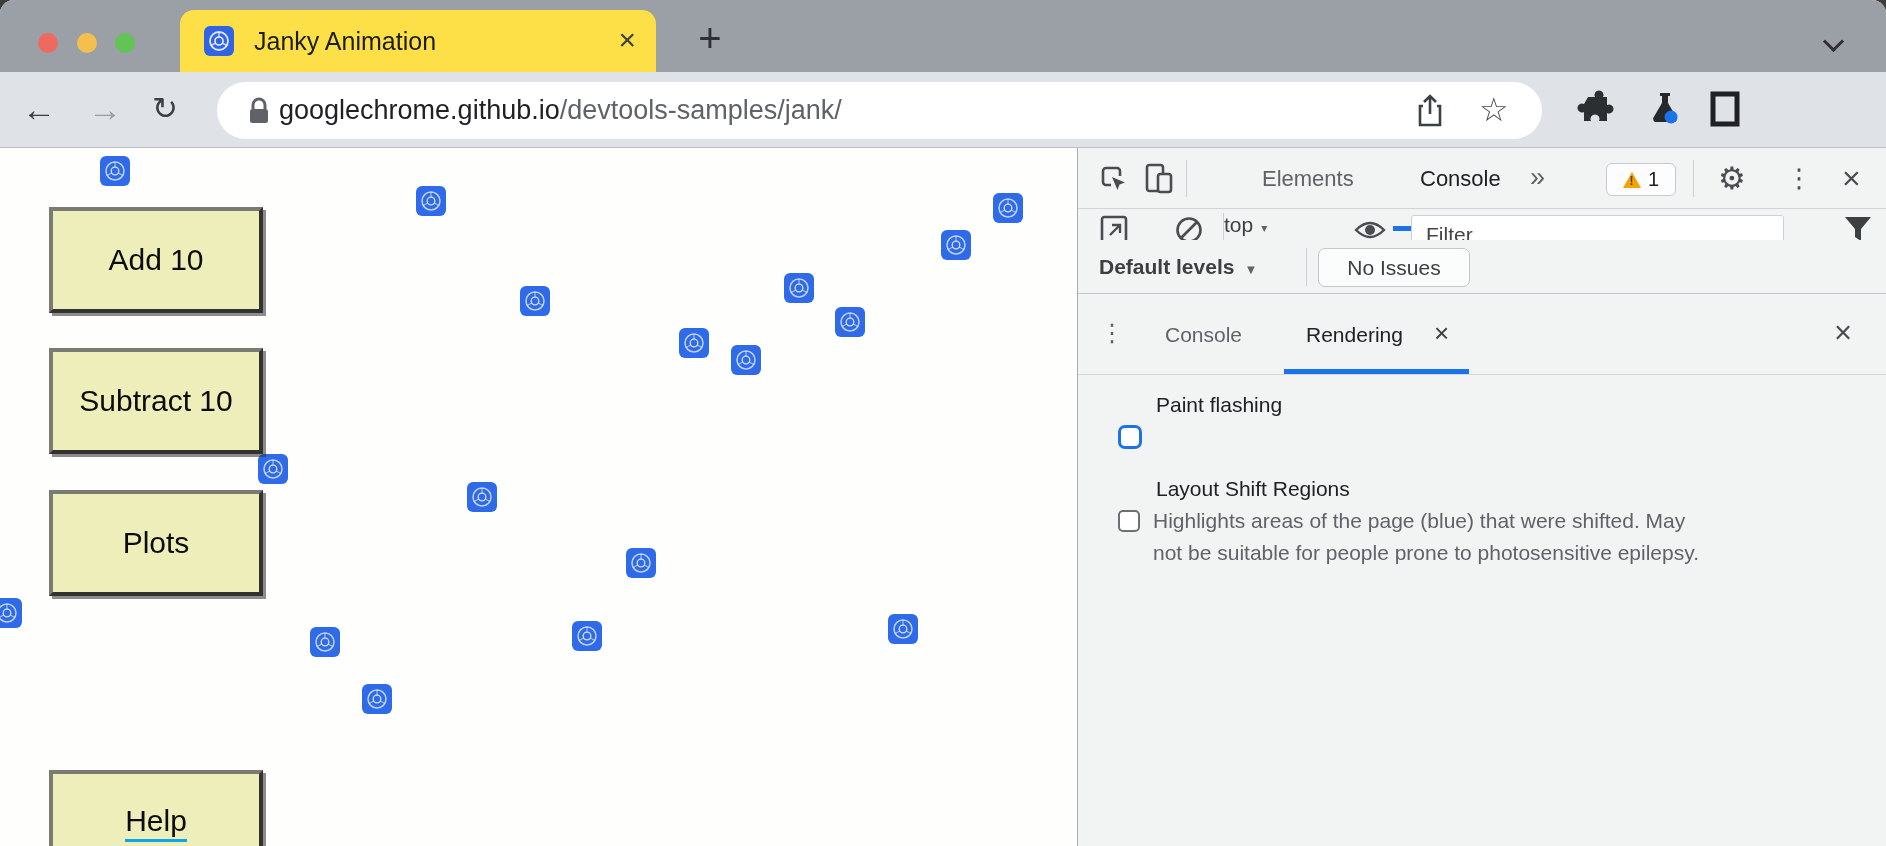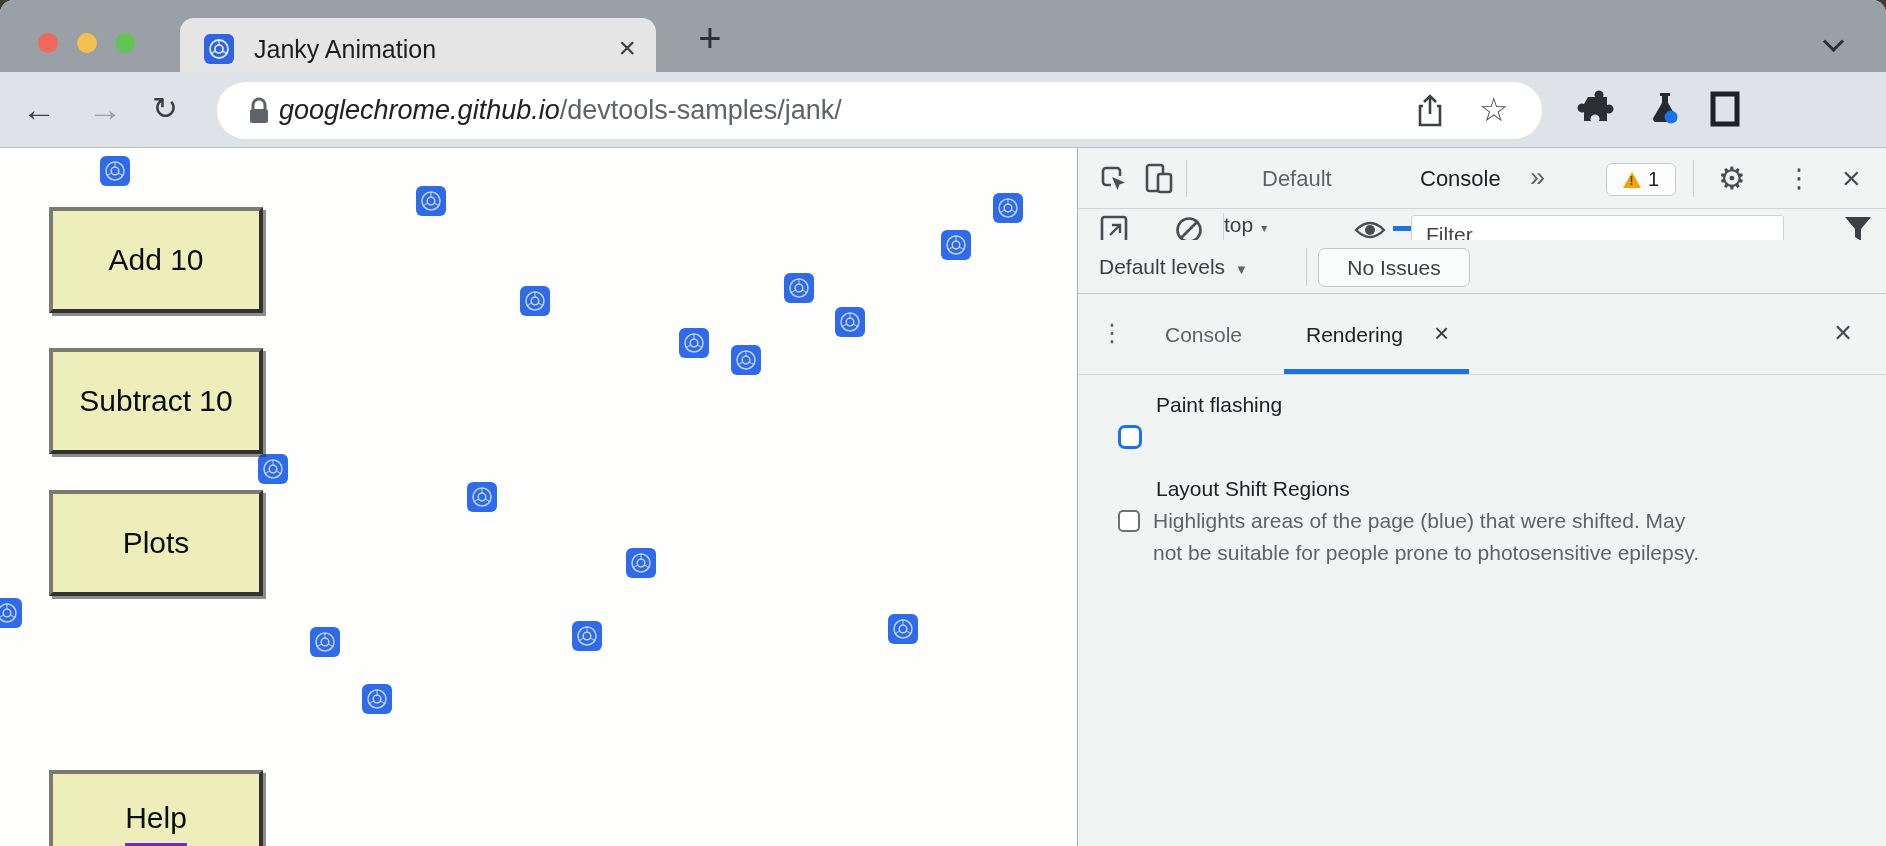--- a/index.html
+++ b/index.html
@@ -8,42 +8,42 @@
   .screen { position:relative; width:1886px; height:846px; overflow:hidden;
             border-radius:14px 14px 0 0; background:#fefefc; }
 
   
   .tabstrip { position:absolute; left:0; top:0; width:100%; height:72px; background:#9b9fa6; }
   .traffic { position:absolute; top:33px; width:20px; height:20px; border-radius:50%; }
   .t-red   { left:38px;  background:#ee6a5e; }
   .t-yellow{ left:77px;  background:#f5bf4f; }
   .t-green { left:115px; background:#61c454; }
   .tab { position:absolute; left:180px; top:10px; width:476px; height:62px;
-         background:#e5e5e5; border-radius:14px 14px 0 0;margin-top:8px; }
+         background:#fde047; border-radius:14px 14px 0 0; }
   .tab-favicon { position:absolute; left:24px; top:16px; width:30px; height:30px;
                  background:#3064e4; border-radius:6px; overflow:hidden; }
   .tab-title { position:absolute; left:74px; top:0; line-height:62px; font-size:25px; color:#1c1d1f; }
   .tab-close { position:absolute; right:20px; top:0; line-height:60px; font-size:30px; color:#3c4043; }
   .newtab { position:absolute; left:688px; top:8px; width:44px; height:62px; line-height:60px;
             text-align:center; font-size:40px; font-weight:300; color:#2e3033; }
   .win-chevron { position:absolute; left:1826px; top:34px; width:15px; height:15px;
                  border-right:3px solid #2e3033; border-bottom:3px solid #2e3033; transform:rotate(45deg); }
 
   
   .toolbar { position:absolute; left:0; top:72px; width:100%; height:76px; background:#dfe2e7;
              border-bottom:1px solid #bcc0c4; }
   .nav-ic { position:absolute; top:0; height:76px; line-height:74px; font-size:34px; color:#3c4043; }
   .nav-back { left:22px; }
   .nav-fwd  { left:88px; color:#999ea4; }
   .nav-reload { left:152px; font-size:31px; }
   .urlpill { position:absolute; left:217px; top:10px; width:1325px; height:57px;
              background:#ffffff; border-radius:29px; }
   .lock-ic { position:absolute; left:30px; top:14px; }
   .urltext { position:absolute; left:62px; top:0; line-height:57px; font-size:27px; white-space:nowrap; }
-  .url-host { color:#202124;font-style:italic; }
+  .url-host { color:#202124; }
   .url-path { color:#5f6368; }
   .pill-ic { position:absolute; top:12px; }
   .share-ic { left:1198px; }
   .star-ic { position:absolute; left:1262px; top:0; line-height:56px; font-size:33px; color:#494c50; }
   .bar-ic { position:absolute; top:18px; }
   .puzzle-ic { left:1576px; }
   .flask-ic { left:1645px; }
   .panelrect-ic { left:1708px; }
   .avatar { position:absolute; left:1761px; top:89px; width:44px; height:44px;
             border-radius:50%; background:#a9adb3; overflow:hidden; }
@@ -51,21 +51,21 @@
                 font-size:30px; color:#2e3033; letter-spacing:0; }
 
   
   .page { position:absolute; left:0; top:148px; width:1077px; height:698px;
           background:#fefefc; overflow:hidden; }
   .jank-btn { position:absolute; left:49px; width:214px; height:106px; background:#eeeebb;
               border:4px solid; border-color:#7b7b74 #323232 #323232 #7b7b74;
               box-shadow:3px 3px 0 rgba(45,45,45,0.55);
               display:flex; align-items:center; justify-content:center;
               font-size:30px; color:#0c0c0c; cursor:pointer; }
-  .help-underline { border-bottom:3px solid #6d28d9; padding-bottom:8px; }
+  .help-underline { border-bottom:3px solid #0ea5e9; padding-bottom:1px; }
   .sprite { position:absolute; width:30px; height:30px; background:#2f6ae8; border-radius:6px; overflow:hidden; }
 
   
   .devtools { position:absolute; left:1077px; top:148px; width:809px; height:698px;
               background:#f2f3f3; border-left:1px solid #a9adb2; }
   .dt-row { position:absolute; left:0; width:100%; }
   .dt-tabbar { top:0; height:61px; border-bottom:1px solid #d0d3d7; }
   .dt-sep { position:absolute; width:1px; background:#cdd0d4; }
   .dt-icon { position:absolute; }
   .dt-tab { position:absolute; top:0; line-height:61px; font-size:22px; color:#5f6368; cursor:pointer; }
@@ -83,21 +83,21 @@
   .console-underline { position:absolute; left:315px; top:78px; width:148px; height:5px; background:#1a73e8; }
 
   .dt-consolebar { top:61px; height:31px; overflow:hidden; }
   .ctx-select { position:absolute; left:146px; top:4px; font-size:21px; color:#3c4043; }
   .ctx-select .caret { font-size:12px; color:#5f6368; margin-left:8px; }
   .filter-box { position:absolute; left:333px; top:6px; width:373px; height:40px; background:#ffffff;
                 border:1px solid #cdd1d5; border-radius:3px; font-size:21px; color:#444;
                 line-height:38px; padding-left:14px; }
 
   .dt-statusbar { top:92px; height:54px; border-bottom:1px solid #c3c6ca; }
-  .levels-dd { position:absolute; left:21px; top:0; line-height:54px; font-size:21px; color:#3c4043; cursor:pointer; }
+  .levels-dd { position:absolute; left:21px; top:0; line-height:54px; font-size:21px; color:#3c4043; cursor:pointer;font-weight:bold; }
   .levels-dd .caret { font-size:13px; margin-left:10px; color:#5f6368; }
   .noissues-btn { position:absolute; left:240px; top:8px; width:152px; height:39px;
                   border:1px solid #c3c7cb; border-radius:7px; background:#fbfcfc;
                   text-align:center; line-height:37px; font-size:21px; color:#3c4043; cursor:pointer; }
 
   .dt-drawerbar { top:146px; height:81px; border-bottom:1px solid #d3d6da; }
   .drawer-kebab { position:absolute; left:22px; top:0; line-height:78px; font-size:24px; color:#5f6368; }
   .drawer-tab { position:absolute; top:0; line-height:81px; font-size:21px; color:#5f6368; cursor:pointer; }
   .drawer-tab.sel { color:#202124; }
   .drawer-tab-close { position:absolute; left:356px; top:0; line-height:78px; font-size:26px; color:#3c4043; cursor:pointer; }
@@ -330,21 +330,21 @@
             <path d="M14 14 L27 19.5 L21.5 21.5 L19.5 27 Z" fill="#494c50"></path>
           </svg>
       </span>
       <span class="dt-icon" style="left:64px; top:14px;">
         <svg width="34" height="34" viewBox="0 0 34 34">
             <rect x="5" y="3" width="16" height="26" rx="2.5" fill="none" stroke="#494c50" stroke-width="2.6"></rect>
             <rect x="16" y="12" width="13" height="18" rx="2.5" fill="#f2f3f3" stroke="#494c50" stroke-width="2.6"></rect>
           </svg>
       </span>
       <div class="dt-sep" style="left:108px; top:12px; height:37px;"></div>
-      <span class="dt-tab" style="left:184px;">Default</span>
+      <span class="dt-tab" style="left:184px;">Elements</span>
       <span class="dt-tab sel" style="left:342px;">Console</span>
       <span class="dt-more">»</span>
       <div class="warn-badge">
         <span class="warn-tri"></span>
         <span class="warn-count">1</span>
       </div>
       <div class="dt-sep" style="left:615px; top:12px; height:37px;"></div>
       <span class="glyph-btn" style="left:640px; font-size:31px;">⚙</span>
       <span class="glyph-btn" style="left:708px; font-size:26px;">⋮</span>
       <span class="glyph-btn" style="left:764px; font-size:32px;">×</span>

